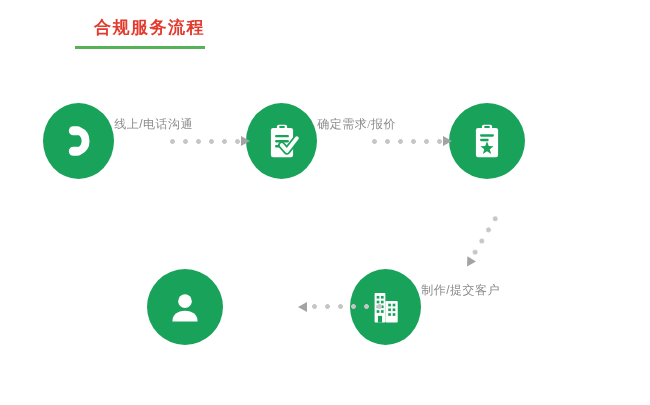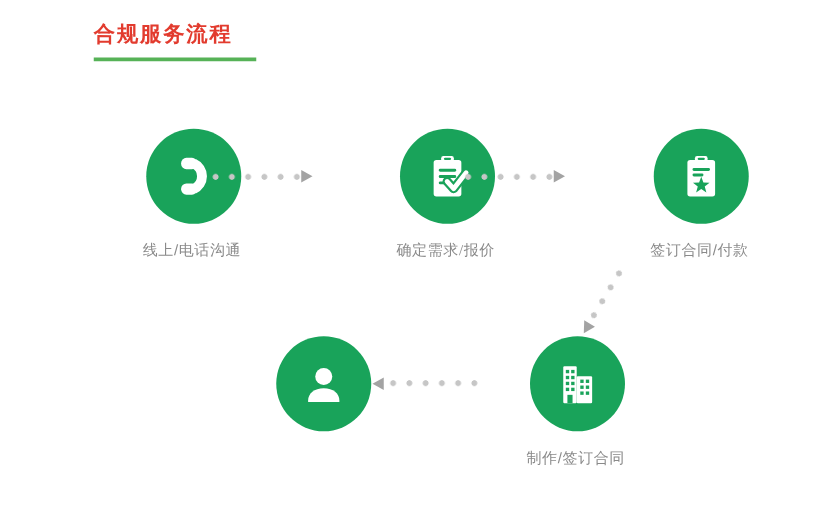--- a/index.html
+++ b/index.html
@@ -2,26 +2,26 @@
 <html style="--title-red: #e23b2e; --underline-green: #56b257; --circle-green: #19a35a; --label-gray: #8a8a8a; --arrow-dot-gray: #c6c6c6; --arrow-head-gray: #a3a3a3;"><head>
 <meta charset="utf-8">
 <style>
   html,body{margin:0;padding:0;background:#ffffff;}
   body{font-family:"Liberation Sans","DejaVu Sans",sans-serif;}
   .canvas{position:relative;width:650px;height:405px;background:#fff;overflow:hidden;}
 
   
   .header{position:absolute;left:75px;top:16px;}
   .page-title{margin:0;font-size:17px;font-weight:bold;letter-spacing:1.5px;
-              color:var(--title-red,#e23b2e);}
+              color:var(--title-red,#e23b2e);text-align:right;}
   .title-underline{width:130px;height:3px;margin-top:7px;
               background:var(--underline-green,#56b257);}
 
   
-  .step{position:absolute;width:150px;display:flex;flex-direction:column;align-items:flex-end;}
+  .step{position:absolute;width:150px;display:flex;flex-direction:row;align-items:flex-start;}
   .circle{width:76px;height:76px;border-radius:50%;
           background:var(--circle-green,#19a35a);
           color:var(--circle-green,#19a35a);
           display:flex;align-items:center;justify-content:center;}
   .circle svg{display:block;}
   .step-label{margin-top:13px;font-size:12px;letter-spacing:.5px;
           color:var(--label-gray,#8a8a8a);white-space:nowrap;}
 
   
   .arrow{position:absolute;height:12px;display:flex;align-items:center;transform-origin:center;}
@@ -88,21 +88,20 @@
       <div class="circle">
         <svg viewBox="0 0 24 24" width="38" height="38">
           <rect x="5" y="3.8" width="14" height="18.4" rx="1.4" fill="#fff"></rect>
           <rect x="8.8" y="1.8" width="6.4" height="3.6" rx="1.1" fill="#fff"></rect>
           <rect x="10.2" y="2.6" width="3.6" height="1.2" rx="0.6" fill="currentColor"></rect>
           <rect x="7.6" y="7.8" width="8.8" height="1.5" rx="0.7" fill="currentColor"></rect>
           <rect x="7.6" y="10.6" width="5.5" height="1.5" rx="0.7" fill="currentColor"></rect>
           <polygon transform="translate(0,1.6)" fill="currentColor" points="12,10.6 13.09,13.5 16.18,13.64 13.76,15.57 14.59,18.56 12,16.85 9.41,18.56 10.24,15.57 7.82,13.64 10.91,13.5"></polygon>
         </svg>
       </div>
-      <div class="step-label">签订合同/付款</div>
     </div>
 
     <div class="step step-4">
       <div class="circle">
         <svg viewBox="0 0 24 24" width="38" height="38">
           <rect x="4.8" y="3.2" width="6.8" height="18.6" rx="0.6" fill="#fff"></rect>
           <rect x="11.6" y="8.2" width="7.8" height="13.6" rx="0.6" fill="#fff"></rect>
           <rect x="6.1" y="5" width="1.7" height="1.7" fill="currentColor"></rect>
           <rect x="8.8" y="5" width="1.7" height="1.7" fill="currentColor"></rect>
           <rect x="6.1" y="8" width="1.7" height="1.7" fill="currentColor"></rect>
@@ -113,21 +112,21 @@
           <rect x="8.8" y="14" width="1.7" height="1.7" fill="currentColor"></rect>
           <rect x="6.9" y="17.6" width="2.6" height="4.2" fill="currentColor"></rect>
           <rect x="13.4" y="9.9" width="1.7" height="1.7" fill="currentColor"></rect>
           <rect x="16.2" y="9.9" width="1.7" height="1.7" fill="currentColor"></rect>
           <rect x="13.4" y="12.9" width="1.7" height="1.7" fill="currentColor"></rect>
           <rect x="16.2" y="12.9" width="1.7" height="1.7" fill="currentColor"></rect>
           <rect x="13.4" y="15.9" width="1.7" height="1.7" fill="currentColor"></rect>
           <rect x="16.2" y="15.9" width="1.7" height="1.7" fill="currentColor"></rect>
         </svg>
       </div>
-      <div class="step-label">制作/签订合同</div>
+      <div class="step-label">制作/提交客户</div>
     </div>
 
     <div class="step step-5">
       <div class="circle">
         <svg viewBox="0 0 24 24" width="38" height="38">
           <circle cx="12" cy="8.3" r="4.3" fill="#fff"></circle>
           <path d="M12 14.3c-4.8 0-7.9 2.7-7.9 6.2v.7h15.8v-.7c0-3.5-3.1-6.2-7.9-6.2z" fill="#fff"></path>
         </svg>
       </div>
     </div>

